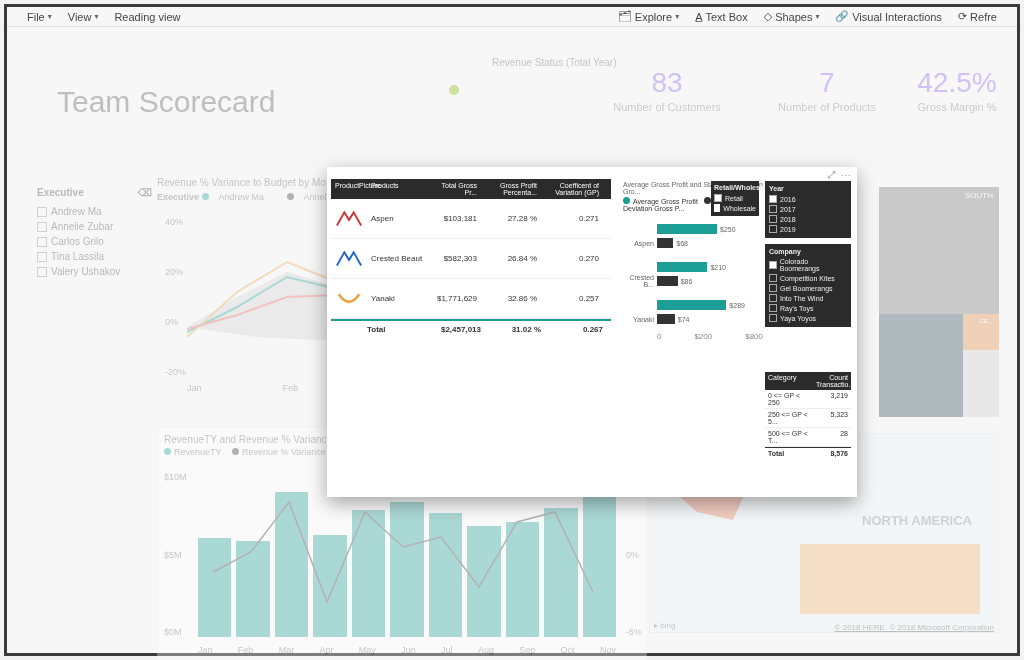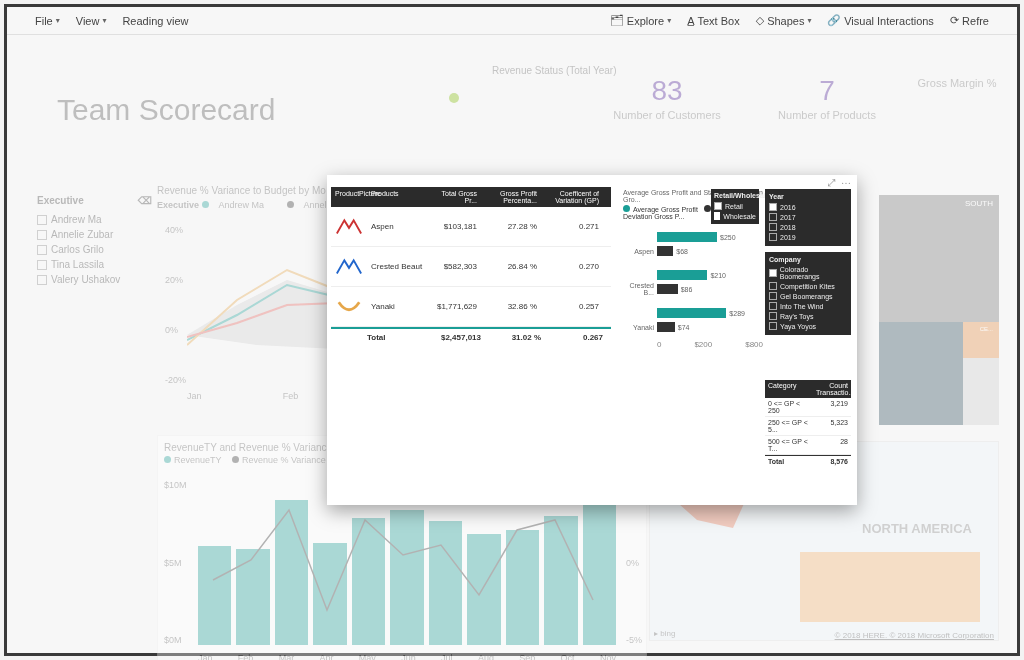--- a/index.html
+++ b/index.html
@@ -1,29 +1,29 @@
 <!DOCTYPE html>
 <html><head>
 <meta charset="utf-8">
 <style>
 * { box-sizing: border-box; margin: 0; padding: 0; font-family: "Segoe UI", Arial, sans-serif; }
 html, body { width: 1024px; height: 660px; overflow: hidden; background: #f3f3f3; }
 .frame { position: absolute; top: 4px; left: 4px; right: 4px; bottom: 4px; border: 3px solid #3a3a3a; background: #f7f7f7; }
-.topbar { height: 28px; display: flex; align-items: center; padding: 0 20px; font-size: 11px; color: #444; border-bottom: 1px solid #e0e0e0; }
+.topbar { height: 20px; display: flex; align-items: center; padding: 0 12px; font-size: 11px; color: #444; border-bottom: 1px solid #e0e0e0; }
 .topbar .menu-item { padding: 4px 8px; cursor: pointer; display: flex; align-items: center; gap: 3px; }
 .topbar .spacer { flex: 1; }
 .chev { font-size: 8px; color: #666; }
 .canvas { position: relative; width: 100%; height: calc(100% - 28px); }
 .dim { opacity: 0.35; }
 
 
 .kpi-status { position:absolute; top:30px; left:446px; font-size:10px; color:#666;margin-left:39px; }
 .kpi-dot { position:absolute; top:58px; left:442px; width:10px; height:10px; border-radius:50%; background:#7fba00; }
 .kpi { position:absolute; top:40px; text-align:center; }
-.kpi .val { font-size:28px; font-weight:300; color:#4c1d95; }
+.kpi .val { font-size:28px; font-weight:300; color:#8b5cf6; }
 .kpi .lab { font-size:11px; color:#777; margin-top:2px; }
 
 .title { position:absolute; top:58px; left:50px; font-size:30px; font-weight:300; color:#555; }
 
 
 .exec { position:absolute; top:160px; left:30px; width:115px; font-size:10px; color:#444; }
 .exec .hdr { display:flex; justify-content:space-between; font-weight:600; margin-bottom:6px;}
 .exec .item { display:flex; align-items:center; gap:4px; padding:2px 0;}
 .cb { width:10px; height:10px; border:1px solid #888; }
 
@@ -155,20 +155,21 @@
       <div class="kpi-dot"></div>
       <div class="kpi" style="left:590px;width:140px;">
         <div class="val">83</div>
           <div class="lab">Number of Customers</div>
       </div>
       <div class="kpi" style="left:760px;width:120px;">
         <div class="val">7</div>
           <div class="lab">Number of Products</div>
       </div>
       <div class="kpi" style="left:900px;width:100px;">
+        <div class="val">42.5%</div>
           <div class="lab">Gross Margin %</div>
       </div>
 
       <div class="exec">
         <div class="hdr">
             <span>Executive</span>
             <span>⌫</span>
           </div>
         <div class="item">
             <div class="cb"></div>

